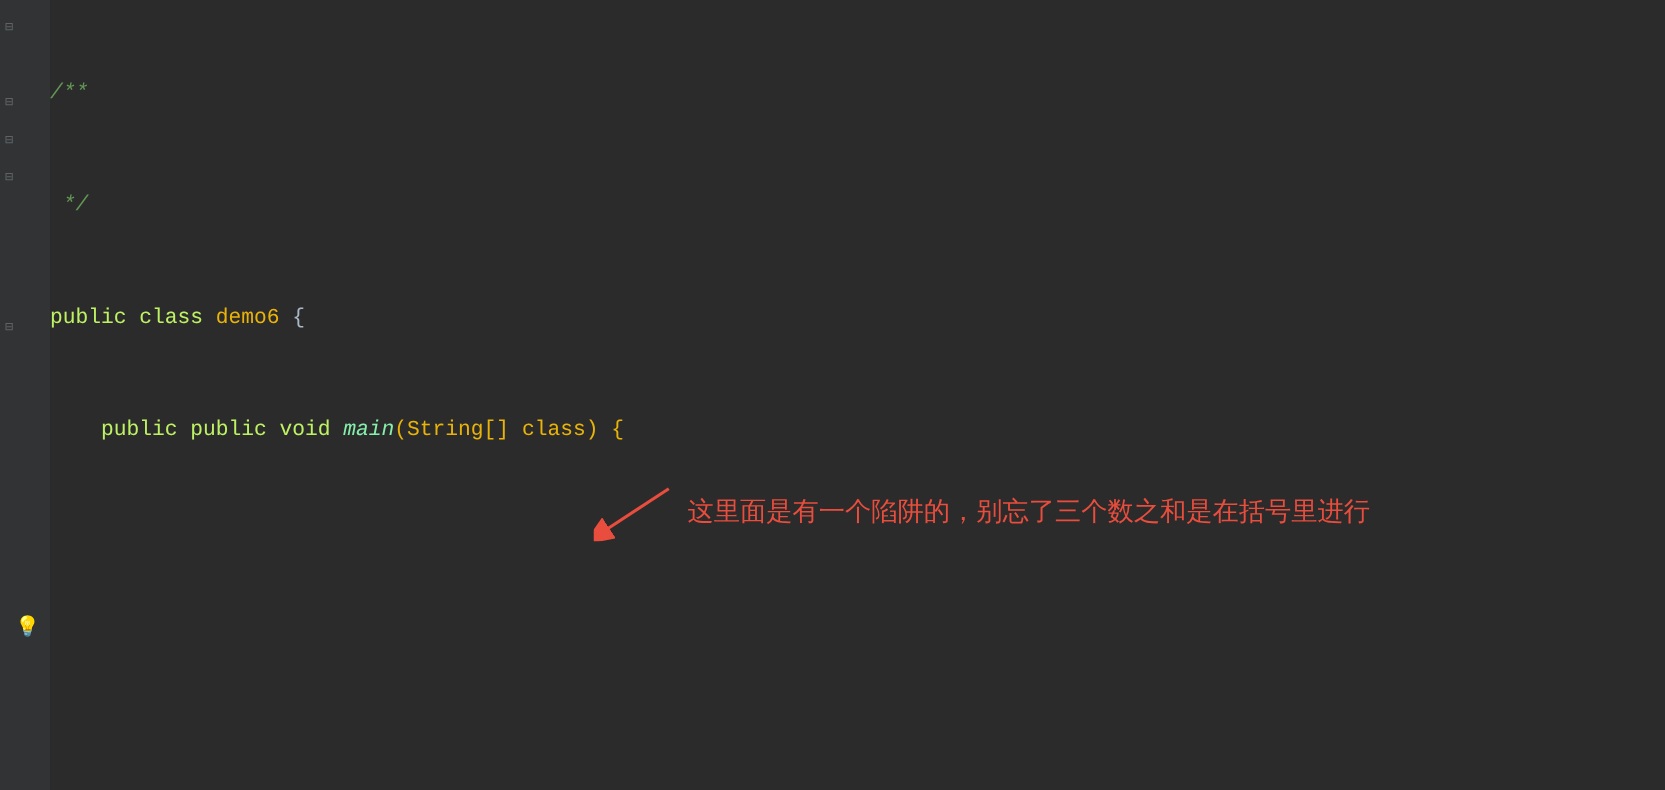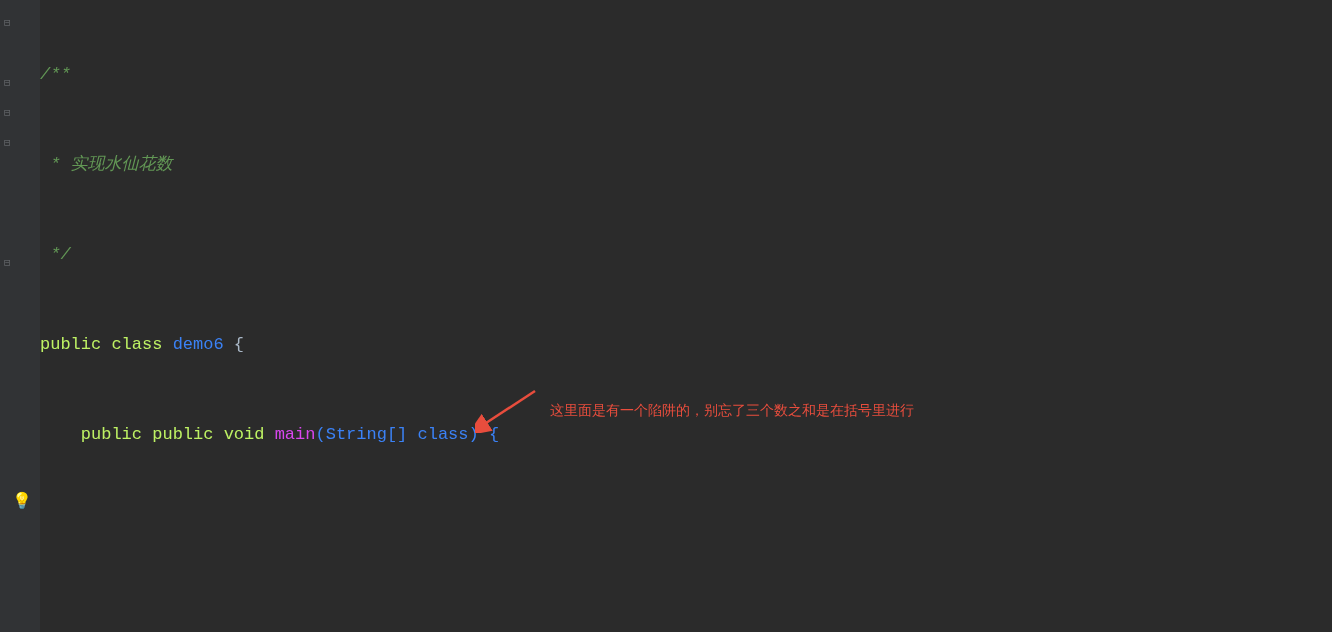--- a/index.html
+++ b/index.html
@@ -51,30 +51,30 @@
   position: relative;
   white-space: pre;
 }
 .line {
   height: 30px;
   padding-left: 0;
   position: relative;
 }
 .comment-doc { color: #629755; font-style: italic; }
 .keyword { color: #bef264; }
-.method-decl { color: #d946ef; }
-.identifier { color: #3b82f6; }
+.method-decl { color: #86efac; font-style: italic; }
+.identifier { color: #eab308; }
 .punct { color: #a9b7c6; }
 .annotation {
   position: absolute;
   top: 395px;
   left: 550px;
   color: #e84d3d;
   font-family: 'Microsoft YaHei', sans-serif;
-  font-size: 14px;
+  font-size: 21px;
   display: flex;
   align-items: center;
 }
 .arrow-svg {
   position: absolute;
   top: 383px;
   left: 475px;
 }
 </style>
 </head>
@@ -84,21 +84,20 @@
   <div class="gutter">
     <span class="fold-icon" style="top:8px;">⊟</span>
     <span class="fold-icon" style="top:68px;">⊟</span>
     <span class="fold-icon" style="top:98px;">⊟</span>
     <span class="fold-icon" style="top:128px;">⊟</span>
     <span class="fold-icon" style="top:248px;">⊟</span>
     <span class="gutter-icon bulb" style="top:487px;">💡</span>
   </div>
   <div class="code-area">
     <div class="line"><span class="comment-doc">/**</span></div>
-    <div class="line"><span class="comment-doc"><span> * </span><span>实现水仙花数</span></span></div>
     <div class="line"><span class="comment-doc"> */</span></div>
     <div class="line"><span class="keyword">public </span><span class="keyword">class </span><span class="identifier">demo6 </span><span class="punct">{</span></div>
     <div class="line"><span>    </span><span class="keyword">public </span><span class="keyword">public </span><span class="keyword">void </span><span class="method-decl">main</span><span class="identifier">(String[] class) {</span></div>
     
     
     
     
     
     
     

